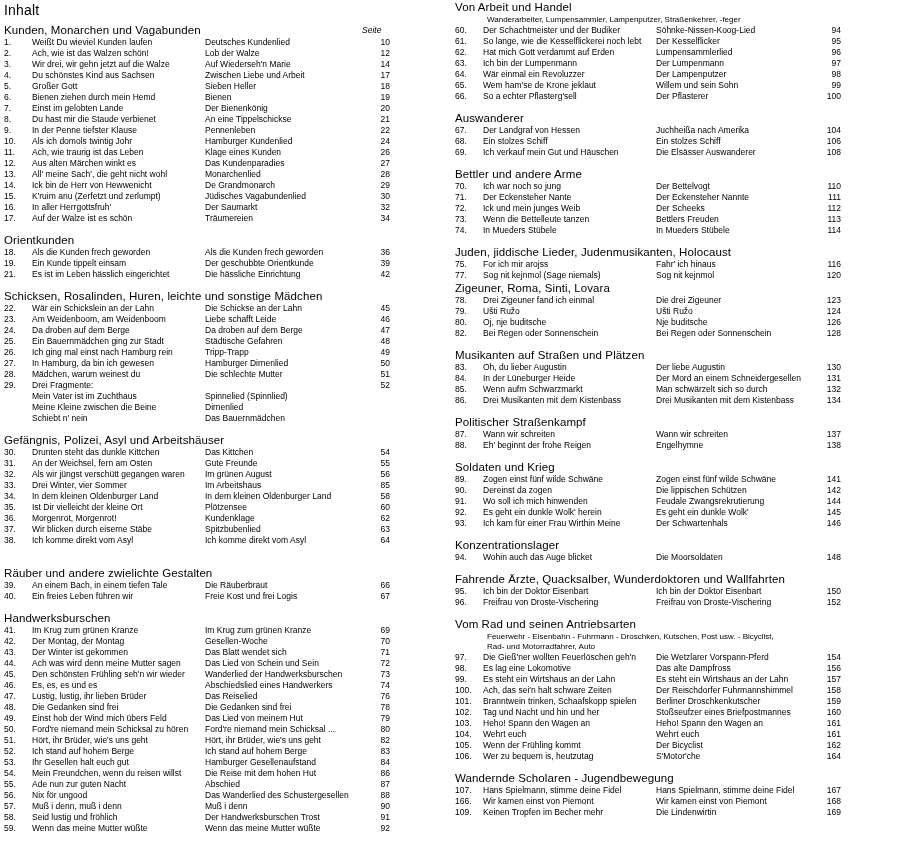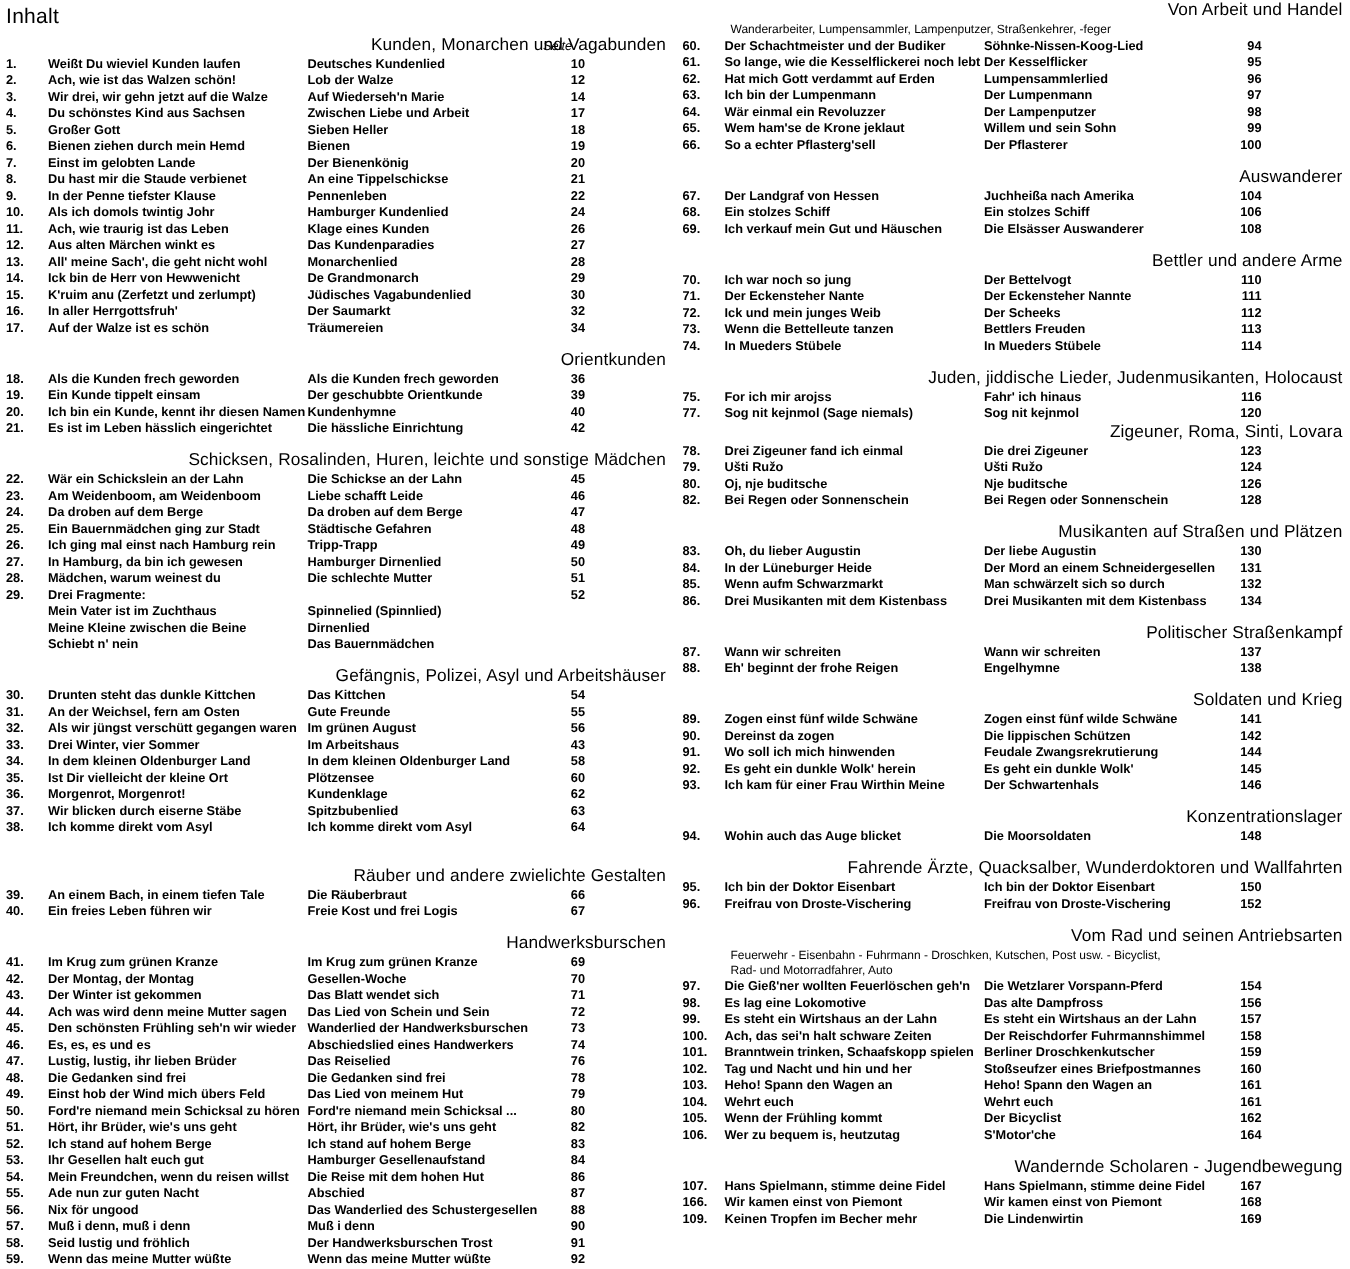--- a/index.html
+++ b/index.html
@@ -40,39 +40,38 @@
   .section { margin: 0; }
   .section.gap-before { margin-top: 9px; }
   .section.gap-before-lg { margin-top: 20px; }
 
   .section-head {
     position: relative;
     font-size: 11.5px;
     line-height: 14px;
     white-space: nowrap;
     letter-spacing: 0.1px;
-    text-align: right;
   }
   .section-head .seite {
     position: absolute;
     left: 358px;
     top: 0;
     font-size: 8.5px;
     letter-spacing: 0;
     font-style: italic;
   }
   .section-sub {
     font-size: 8px;
     line-height: 11px;
     padding-left: 32px;
     white-space: nowrap;
   }
   .section-sub + .section-sub { margin-top: -1px; }
 
-  .rows { margin: 0; padding: 0; font-weight: bold; }
+  .rows { margin: 0; padding: 0; }
 
   .row {
     position: relative;
     height: 11px;
     line-height: 11px;
     font-size: 8.5px;
     white-space: nowrap;
   }
   .row .num {
     position: absolute;
@@ -223,26 +222,20 @@
               <span class="song-title">Als die Kunden frech geworden</span>
               <span class="page-no">36</span>
             </div>
             <div class="row">
               <span class="num">19.</span>
               <span class="first-line">Ein Kunde tippelt einsam</span>
               <span class="song-title">Der geschubbte Orientkunde</span>
               <span class="page-no">39</span>
             </div>
             <div class="row">
-              <span class="num">20.</span>
-              <span class="first-line">Ich bin ein Kunde, kennt ihr diesen Namen</span>
-              <span class="song-title">Kundenhymne</span>
-              <span class="page-no">40</span>
-            </div>
-            <div class="row">
               <span class="num">21.</span>
               <span class="first-line">Es ist im Leben hässlich eingerichtet</span>
               <span class="song-title">Die hässliche Einrichtung</span>
               <span class="page-no">42</span>
             </div>
           </div>
         </div>
         <div class="section gap-before">
           <div class="section-head"><span>Schicksen, Rosalinden, Huren, leichte und sonstige Mädchen</span></div>
           <div class="rows">
@@ -332,21 +325,21 @@
             <div class="row">
               <span class="num">32.</span>
               <span class="first-line">Als wir jüngst verschütt gegangen waren</span>
               <span class="song-title">Im grünen August</span>
               <span class="page-no">56</span>
             </div>
             <div class="row">
               <span class="num">33.</span>
               <span class="first-line">Drei Winter, vier Sommer</span>
               <span class="song-title">Im Arbeitshaus</span>
-              <span class="page-no">43</span>
+              <span class="page-no">85</span>
             </div>
             <div class="row">
               <span class="num">34.</span>
               <span class="first-line">In dem kleinen Oldenburger Land</span>
               <span class="song-title">In dem kleinen Oldenburger Land</span>
               <span class="page-no">58</span>
             </div>
             <div class="row">
               <span class="num">35.</span>
               <span class="first-line">Ist Dir vielleicht der kleine Ort</span>

